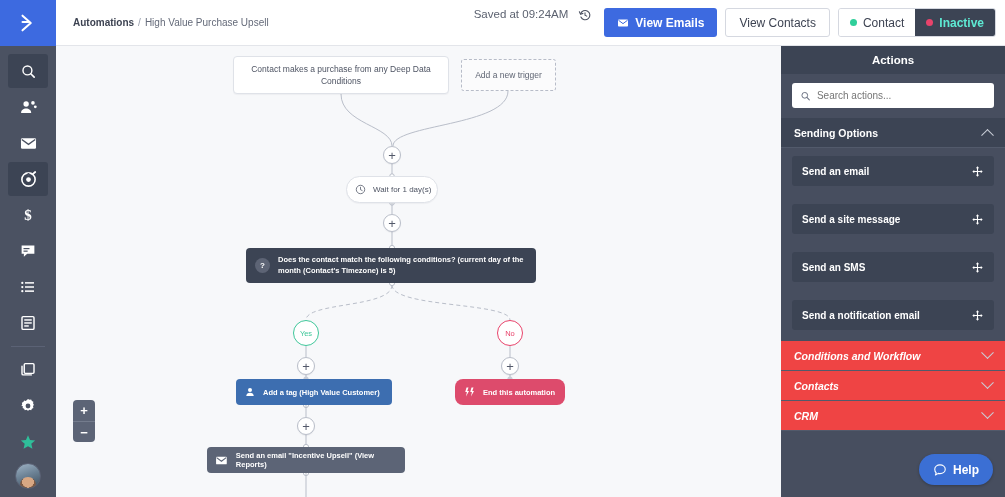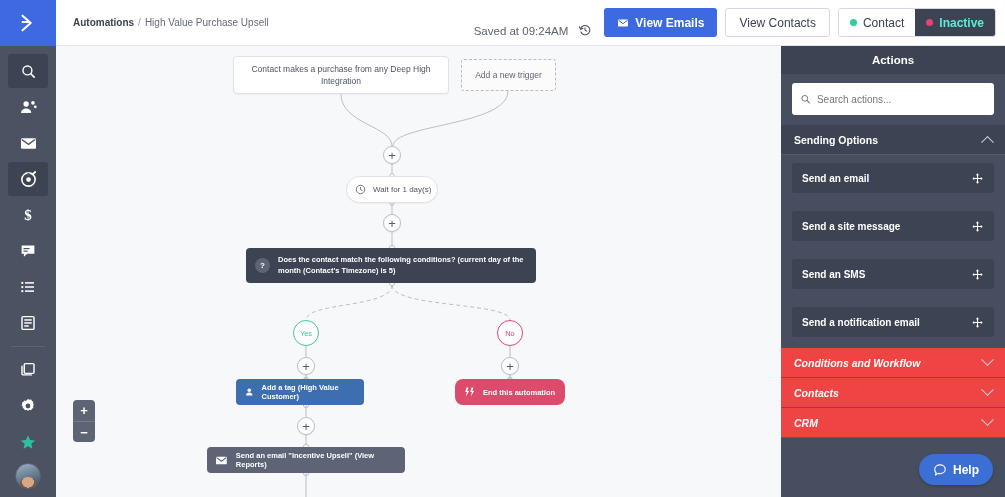--- a/index.html
+++ b/index.html
@@ -51,21 +51,21 @@
   #topbar {
     position: absolute; left: 56px; top: 0; width: 949px; height: 46px;
     background: #ffffff; border-bottom: 1px solid #e3e5ea;
     display: flex; align-items: center; z-index: 20;
   }
   #breadcrumb { margin-left: 17px; font-size: 10px; color: #5a6072; white-space: nowrap; }
   #breadcrumb .crumb-root { color: #3d4352; font-weight: 600; }
   #breadcrumb .crumb-sep { color: #9aa0ae; margin: 0 4px; }
   #breadcrumb .crumb-cur { color: #646a79; }
 
-  #topright { margin-left: auto; display: flex; align-items: flex-end; padding-right: 9px; gap: 8px;}
+  #topright { margin-left: auto; display: flex; align-items: flex-start; padding-right: 9px; gap: 8px;}
   #saved { font-size: 11.5px; color: #5c6270; white-space: nowrap; }
   #history-icon { display:flex; align-items:center; margin-left: 2px; margin-right: 4px;}
   .btn {
     height: 29px; display: inline-flex; align-items: center; justify-content: center;
     font-size: 12px; border-radius: 3px; white-space: nowrap; cursor: pointer;
   }
   #view-emails {
     background: #3d6ae0; color: #fff; font-weight: 700; padding: 0 13px; gap: 6px;
   }
   #view-contacts {
@@ -110,21 +110,21 @@
     background:#3c4454; border-radius: 4px; color:#fff;
     padding: 0 9px; gap: 8px;
     font-size: 7.5px; font-weight: 700; line-height: 1.45;
   }
   .q-badge {
     flex: 0 0 auto; width: 15px; height: 15px; border-radius: 50%;
     background:#5d6475; color:#fff; font-size: 8px; font-weight:700;
     display:flex; align-items:center; justify-content:center;
   }
   #tag-node {
-    left: 180px; top: 333px; width: 128px; height: 26px;
+    left: 180px; top: 333px; width: 156px; height: 26px;
     background:#3d6eb0; border-radius: 4px; color:#fff;
     padding-left: 8px; gap: 7px; font-size: 7.5px; font-weight: 700;
   }
   #end-node {
     left: 399px; top: 333px; width: 110px; height: 26px;
     background:#dd4b6c; border-radius: 8px; color:#fff;
     padding-left: 9px; gap: 7px; font-size: 7.5px; font-weight:700;
   }
   #email-node {
     left: 151px; top: 401px; width: 198px; height: 26px;
@@ -163,21 +163,21 @@
     position:absolute; left: 781px; top: 46px; width: 224px; height: 451px;
     background:#474e5f; display:flex; flex-direction:column;
   }
   #panel-title {
     height: 28px; background:#3c4454; color:#fff;
     display:flex; align-items:center; justify-content:center;
     font-size: 11.5px; font-weight:700;
   }
   #search-wrap { padding: 9px 11px 10px 11px; }
   #search-box {
-    height: 32px; background:#fff; border-radius: 3px;
+    height: 25px; background:#fff; border-radius: 3px;
     display:flex; align-items:center; gap:6px; padding: 0 8px;
   }
   #search-input {
     border:none; outline:none; font-size: 10px; color:#6d7384;
     font-family:"Liberation Sans", sans-serif; width:100%; background:transparent;
   }
   .group-head {
     height: 30px; background:#3c4454; color:#fff;
     display:flex; align-items:center; justify-content:space-between;
     padding: 0 13px; font-size: 10.5px; font-weight:700; cursor:pointer;
@@ -369,21 +369,21 @@
 
       <circle cx="250" cy="359" r="2.6" fill="#fff" stroke="#b9bec9" stroke-width="1"></circle>
       <line x1="250" y1="359" x2="250" y2="371" stroke="#b9bec9" stroke-width="1"></line>
       <line x1="250" y1="389" x2="250" y2="401" stroke="#b9bec9" stroke-width="1"></line>
       <circle cx="250" cy="401" r="2.6" fill="#fff" stroke="#b9bec9" stroke-width="1"></circle>
       <circle cx="250" cy="427" r="2.6" fill="#fff" stroke="#b9bec9" stroke-width="1"></circle>
       <line x1="250" y1="427" x2="250" y2="451" stroke="#b9bec9" stroke-width="1"></line>
     </svg>
 
     <div class="node" id="trigger-card">
-      <span>Contact makes a purchase from any Deep High Integration</span>
+      <span>Contact makes a purchase from any Deep Data Conditions</span>
     </div>
 
     <div class="node" id="add-trigger">
       <span>Add a new trigger</span>
     </div>
 
     <div class="plus" style="left:327px; top:100px;">+</div>
 
     <div class="node" id="wait-node">
       <svg width="11" height="11" viewBox="0 0 24 24">

